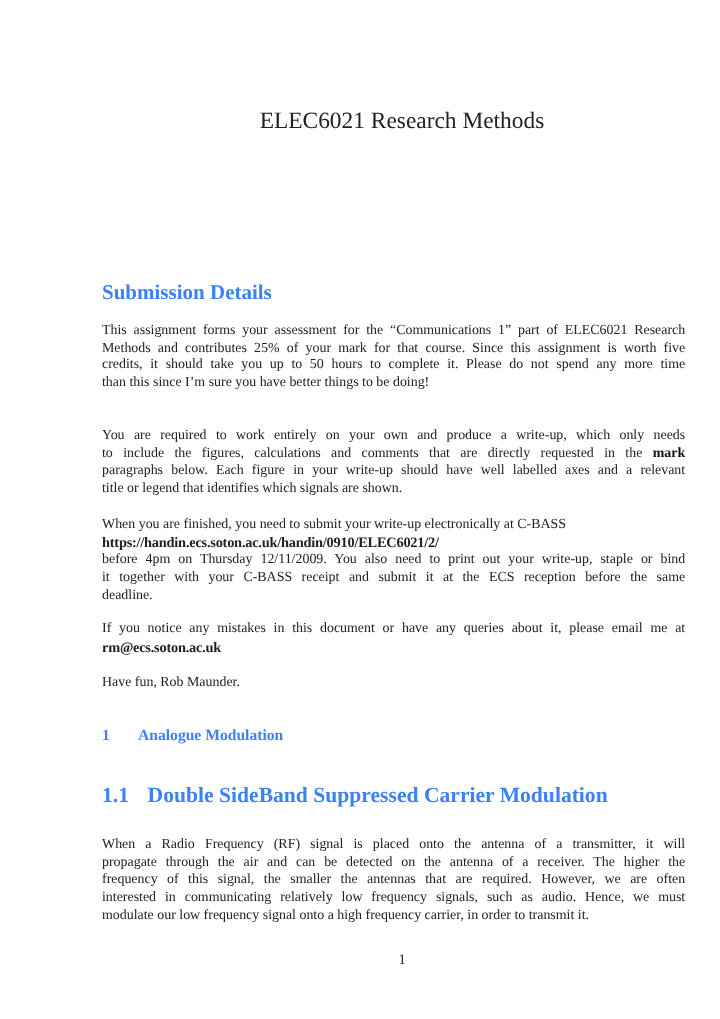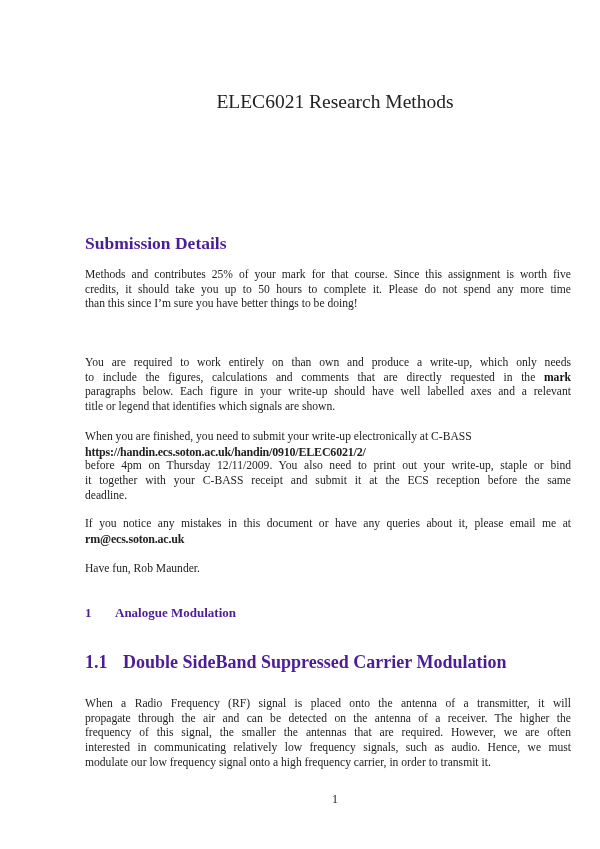--- a/index.html
+++ b/index.html
@@ -11,21 +11,21 @@
     .page { position: absolute; left: 0; top: 0; width: 600px; height: 849px; margin-left: 35px; }
     .title {
       position: absolute; left: 0; width: 600px; text-align: center;
       font-family: "Liberation Serif", serif; font-size: 19.5px; line-height: 24px;
       color: #222;
     }
     .t1 { top: 90px; }
     .t2 { top: 114px; }
     .h-section {
       position: absolute; left: 50px;
-      font-family: "Liberation Serif", serif; font-weight: bold; color: #4c1d95;
+      font-family: "Liberation Serif", serif; font-weight: bold; color: #3b82f6;
     }
     .sub-details { top: 233px; font-size: 17.5px; }
     .sec1 { top: 605px; font-size: 13px; }
     .sec1 .num { display: inline-block; width: 30px; }
     .sec11 { top: 652px; font-size: 18px; }
     .sec11 .num { display: inline-block; width: 38px; }
     .para {
       position: absolute; left: 50px; width: 486px;
       font-family: "Liberation Serif", serif; font-size: 11.6px; line-height: 14.7px;
       text-align: justify; color: #222;
@@ -48,27 +48,28 @@
 </head>
 <body>
 
 <div class="page">
 
   <div class="title t1">ELEC6021 Research Methods</div>
 
   <div class="h-section sub-details">Submission Details</div>
 
   <div class="para p1">
+    <span class="line">This assignment forms your assessment for the “Communications 1” part of ELEC6021 Research</span>
     <span class="line">Methods and contributes 25% of your mark for that course. Since this assignment is worth five</span>
     <span class="line">credits, it should take you up to 50 hours to complete it. Please do not spend any more time</span>
     <span class="line last">than this since I’m sure you have better things to be doing!</span>
   </div>
 
   <div class="para p2">
-    <span class="line">You are required to work entirely on than own and produce a write-up, which only needs</span>
+    <span class="line">You are required to work entirely on your own and produce a write-up, which only needs</span>
     <span class="line"><span>to include the figures, calculations and comments that are directly requested in the</span> <b>mark</b></span>
     <span class="line">paragraphs below. Each figure in your write-up should have well labelled axes and a relevant</span>
     <span class="line last">title or legend that identifies which signals are shown.</span>
   </div>
 
   <div class="para p3">
     <span class="line last">When you are finished, you need to submit your write-up electronically at C-BASS</span>
     <span class="line last mono">https://handin.ecs.soton.ac.uk/handin/0910/ELEC6021/2/</span>
     <span class="line">before 4pm on Thursday 12/11/2009. You also need to print out your write-up, staple or bind</span>
     <span class="line">it together with your C-BASS receipt and submit it at the ECS reception before the same</span>

